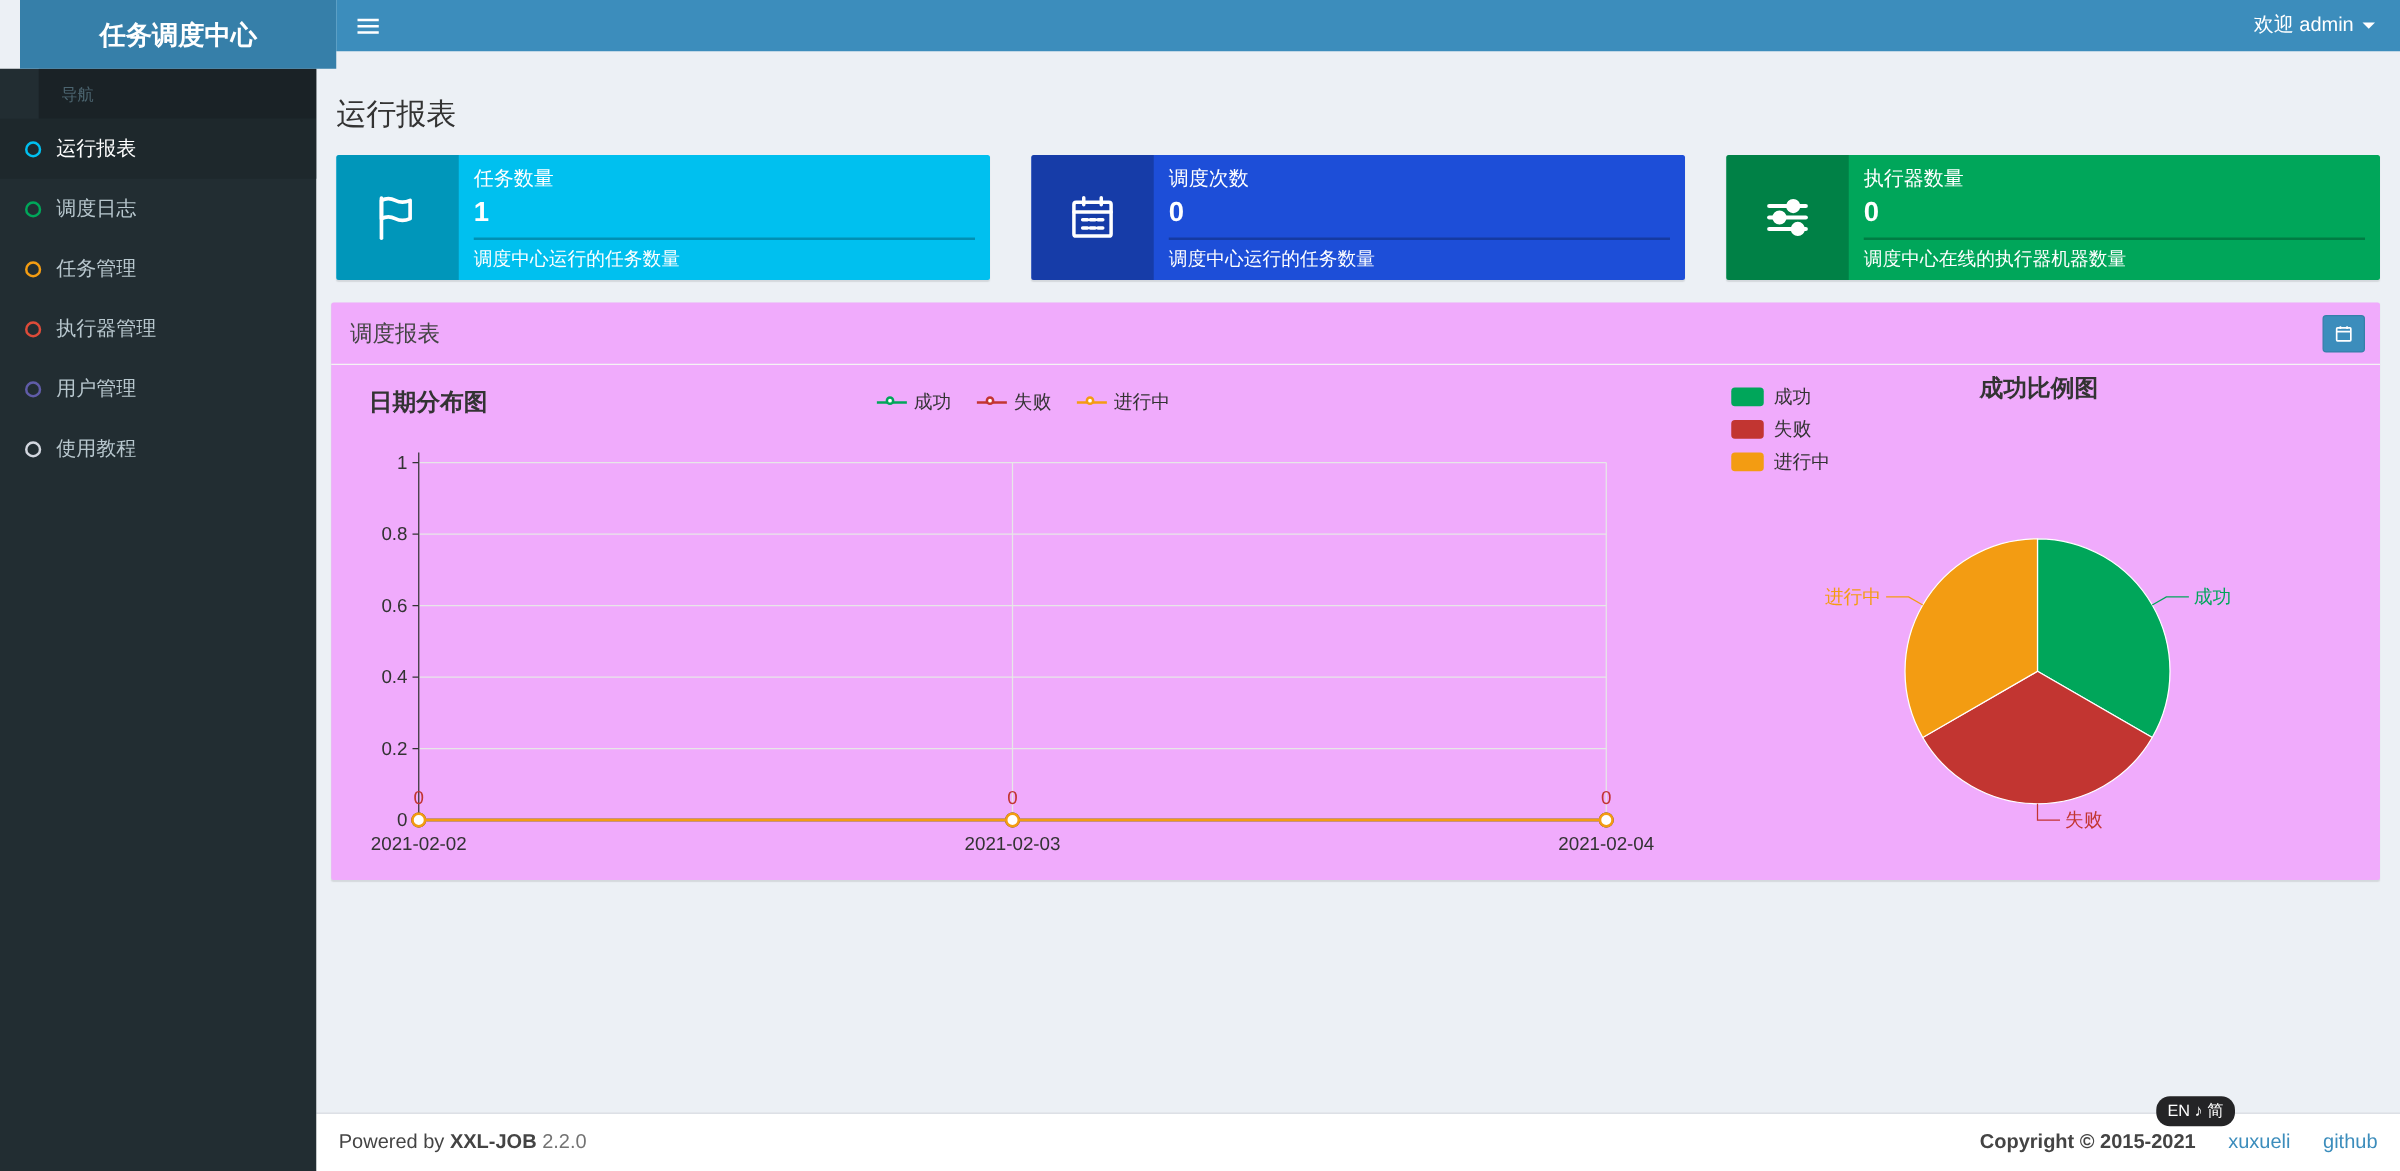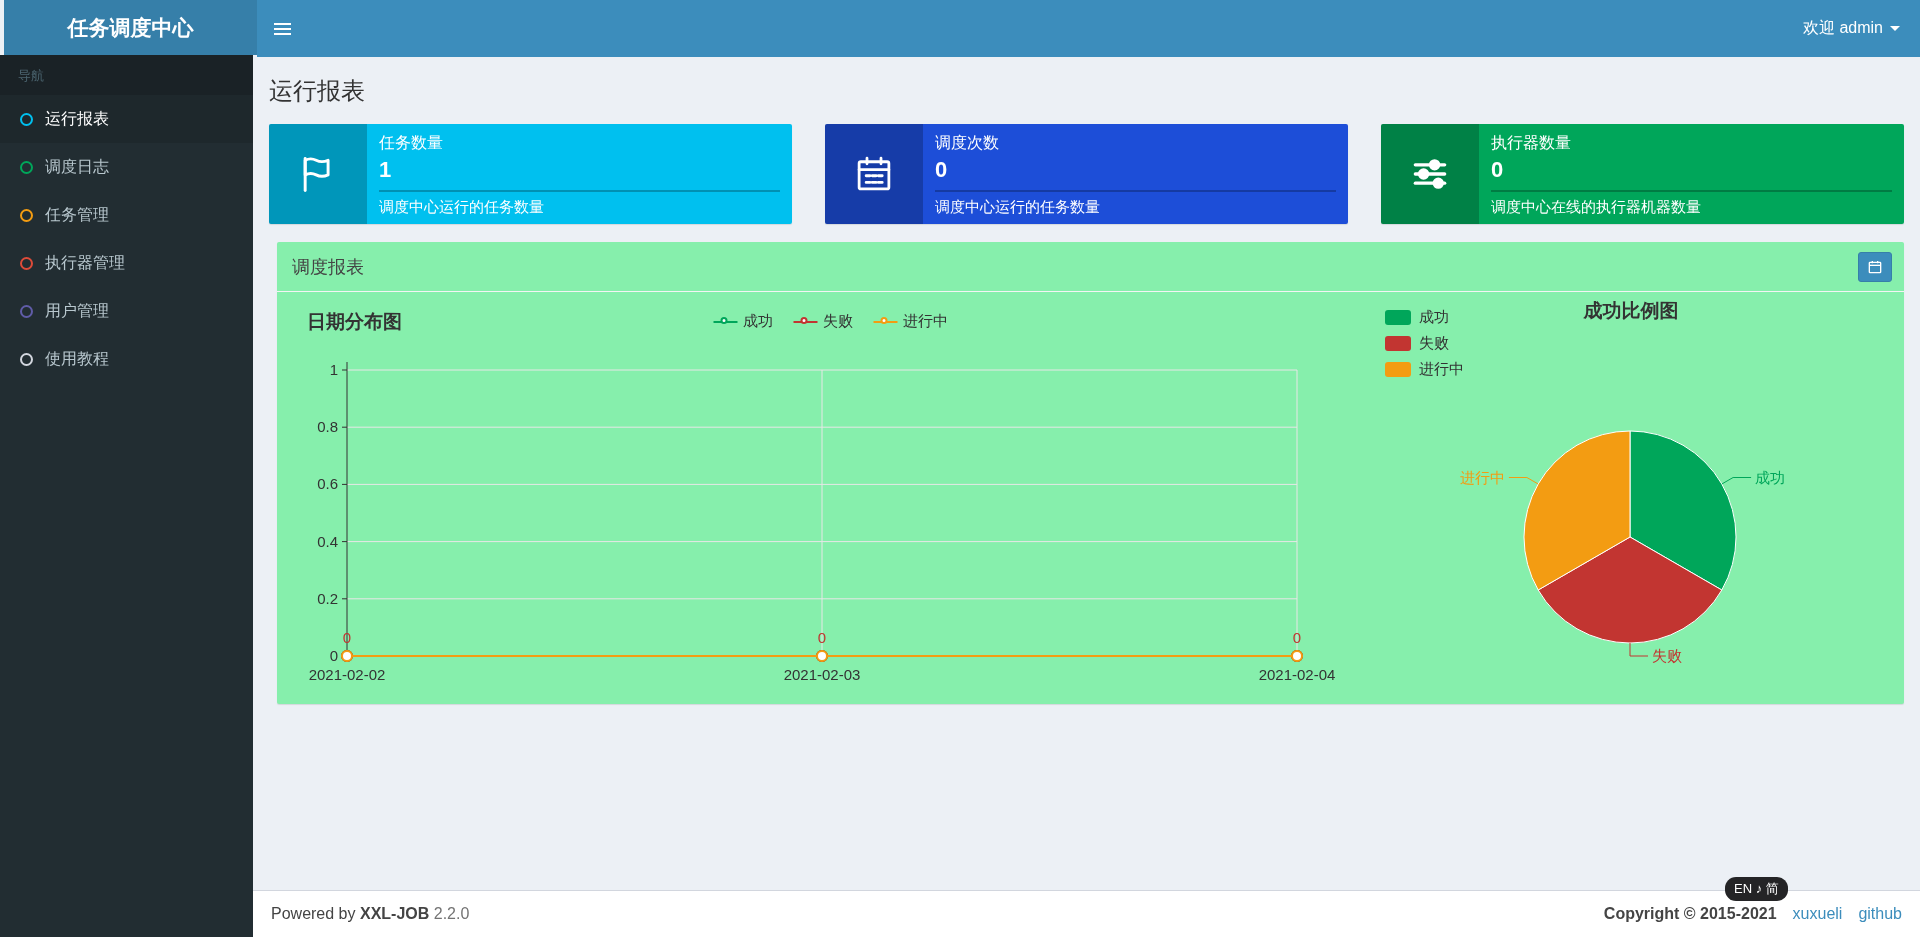--- a/index.html
+++ b/index.html
@@ -6,50 +6,50 @@
   html,body { width:1920px; height:937px; }
   body {
     font-family:"Liberation Sans", sans-serif;
     background:#ecf0f5;
     position:relative;
     overflow:hidden;
     font-size:15px;
     color:#333;
   }
   
-  .header { position:absolute; top:0; left:4px; right:0; height:57px; z-index:30; display:flex; }
+  .header { position:absolute; top:0; left:16px; right:0; height:41px; z-index:30; display:flex; }
   .logo {
     width:253px; height:55px; background:#367fa9; color:#fff;
     font-size:21px; font-weight:bold; display:flex; align-items:center; justify-content:center;
   }
   .navbar { flex:1; background:#3c8dbc; display:flex; align-items:center; justify-content:space-between; }
   .hamburger { width:50px; height:55px; display:flex; flex-direction:column; align-items:center; justify-content:center; gap:3px; cursor:pointer; }
   .hamburger span { display:block; width:17px; height:2px; background:#fff; }
   .user-menu { color:#fff; font-size:16px; padding:0 20px; height:55px; display:flex; align-items:center; gap:7px; cursor:pointer; }
   .caret { width:0; height:0; border-left:5px solid transparent; border-right:5px solid transparent; border-top:5px solid #fff; }
   
   .sidebar { position:absolute; top:55px; left:0; bottom:0; width:253px; background:#222d32; z-index:20; }
-  .nav-label { background:#1a2226; color:#4b646f; font-size:13px; padding:12px 18px 10px; }
+  .nav-label { background:#1a2226; color:#4b646f; font-size:13px; padding:12px 18px 10px;margin-left:31px; }
   .menu { list-style:none; }
   .menu li { height:48px; display:flex; align-items:center; gap:12px; padding-left:20px; color:#b8c7ce; font-size:16px; cursor:pointer; }
   .menu li.active { background:#1e282c; color:#fff; }
   .nav-circle-icon { width:13px; height:13px; border:2px solid #fff; border-radius:50%; flex:0 0 auto; }
   
   .content-wrapper { position:absolute; left:253px; top:55px; right:0; bottom:47px; background:#ecf0f5; overflow:hidden; }
   .page-title { font-size:24px; font-weight:500; color:#333; padding:20px 0 0 16px; }
   .info-boxes { display:flex; gap:33px; padding:17px 16px 0 16px; }
   .info-box { flex:1; height:100px; display:flex; color:#fff; box-shadow:0 1px 1px rgba(0,0,0,0.1); border-radius:2px; overflow:hidden; }
   .info-box-icon { width:98px; background:rgba(0,0,0,0.22); display:flex; align-items:center; justify-content:center; flex:0 0 auto; }
   .info-box-content { flex:1; padding:9px 12px 0 12px; display:flex; flex-direction:column; }
   .info-box-title { font-size:16px; }
   .info-box-number { font-size:22px; font-weight:bold; margin-top:3px; }
   .info-box-progress { height:2px; background:rgba(0,0,0,0.25); margin:7px 0 6px 0; }
   .info-box-desc { font-size:15px; }
   
-  .panel { margin:18px 16px 0 24px; background:#86efac; box-shadow:0 1px 1px rgba(0,0,0,0.1); border-radius:2px; }
+  .panel { margin:18px 16px 0 12px; background:#f0abfc; box-shadow:0 1px 1px rgba(0,0,0,0.1); border-radius:2px; }
   .panel-header { position:relative; height:50px; border-bottom:1px solid #f4f4f4; display:flex; align-items:center; padding:0 15px; }
   .panel-title { font-size:18px; color:#444; }
   .date-range-button { position:absolute; right:12px; top:10px; width:34px; height:30px; background:#3c8dbc; border:1px solid #367fa9; border-radius:3px; display:flex; align-items:center; justify-content:center; cursor:pointer; }
   .panel-body { position:relative; height:412px; }
   
   .line-chart { position:absolute; left:16px; top:0; width:1075px; height:407px; }
   .chart-title { position:absolute; left:14px; top:17px; font-size:19px; font-weight:bold; color:#333; z-index:2; }
   .line-legend { position:absolute; top:20px; left:50%; transform:translateX(-50%); display:flex; gap:20px; font-size:15px; color:#333; z-index:2; }
   .line-legend .item { display:flex; align-items:center; cursor:pointer; }
   .llm { display:inline-block; width:24px; height:2px; position:relative; margin-right:6px; }
@@ -59,21 +59,21 @@
   .pie-legend { position:absolute; left:2px; top:16px; display:flex; flex-direction:column; gap:7px; font-size:15px; color:#333; z-index:2; }
   .pie-legend .item { display:flex; align-items:center; cursor:pointer; }
   .plm { width:26px; height:15px; border-radius:3px; display:inline-block; margin-right:8px; }
   .pie-title { position:absolute; left:148px; top:6px; width:200px; text-align:center; font-size:19px; font-weight:bold; color:#333; z-index:2; }
   .pie-plot { position:absolute; left:0; top:0; }
   svg text { font-family:"Liberation Sans", sans-serif; }
   
   .footer { position:absolute; left:253px; right:0; bottom:0; height:47px; background:#fff; border-top:1px solid #d2d6de; display:flex; align-items:center; justify-content:space-between; padding:12px 18px; font-size:16px; color:#444; z-index:10; }
   .footer b { color:#444; }
   .footer .version { color:#737373; }
-  .footer-right { display:flex; align-items:center; gap:16px; }
+  .footer-right { display:flex; align-items:center; gap:26px; }
   .footer-right .copyright { font-weight:bold; }
   .footer a { color:#3c8dbc; text-decoration:none; cursor:pointer; }
   
   .ime-badge { position:absolute; left:1725px; top:877px; background:#242426; color:#fff; font-size:13px; padding:3px 9px; border-radius:11px; z-index:40; cursor:pointer; white-space:nowrap; }
 </style>
 </head>
 <body>
 
 <div class="header">
   <div class="logo">任务调度中心</div>

